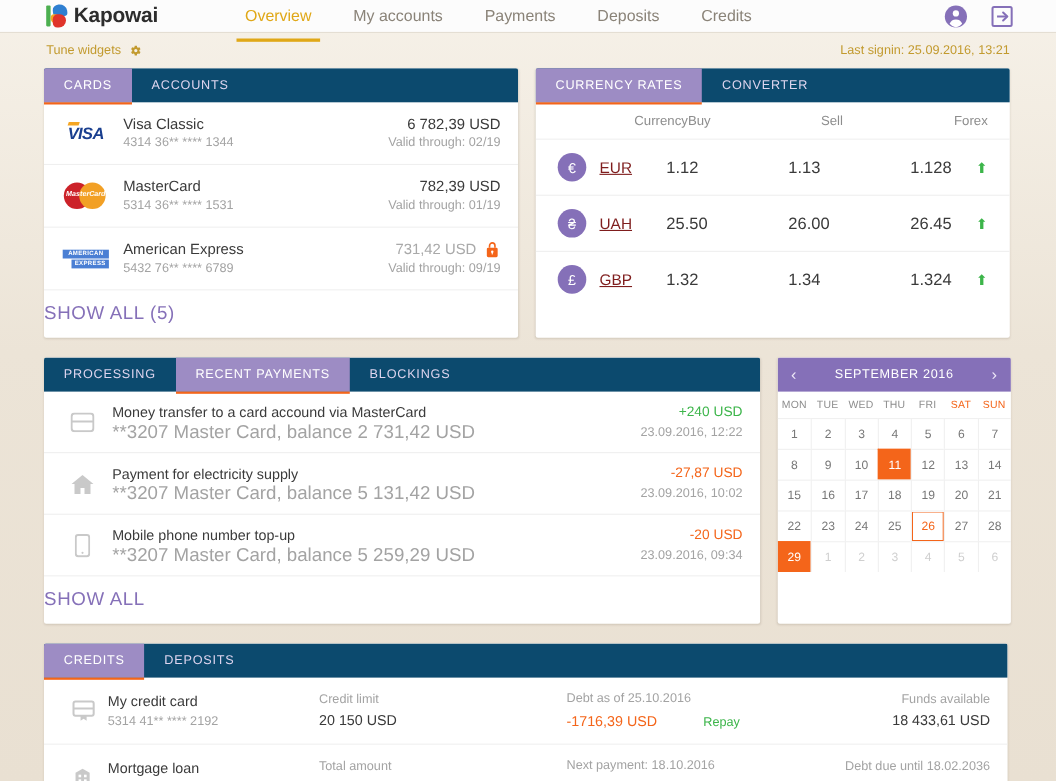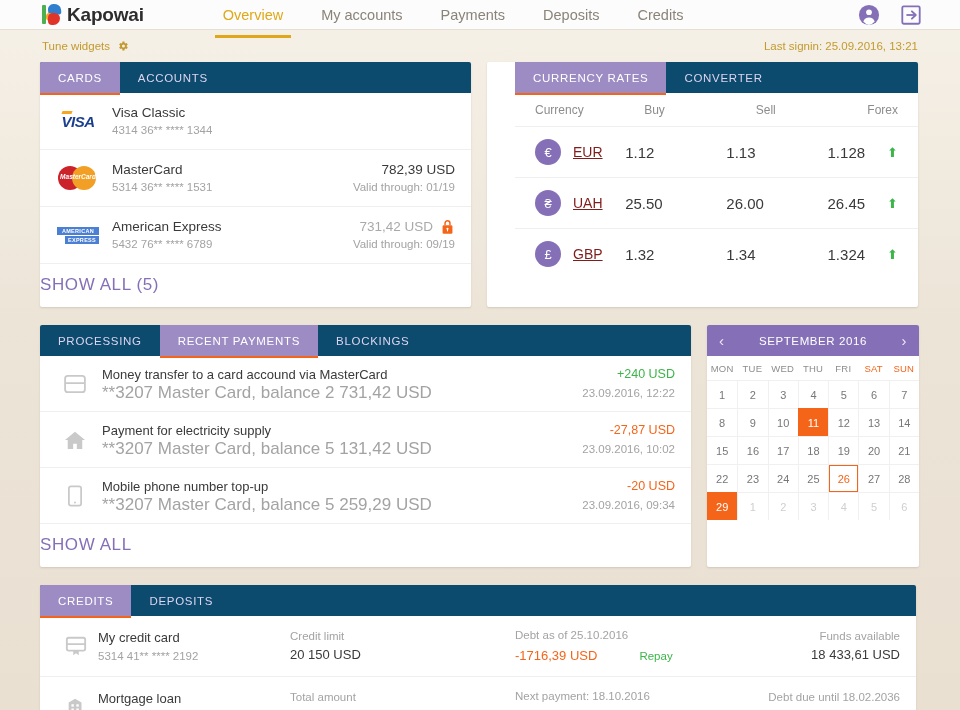--- a/index.html
+++ b/index.html
@@ -108,34 +108,34 @@
   .mc .l { left: 0; background: #cc2229; }
   .mc .r { left: 14px; background: #f2a025; }
   .mc span { position: absolute; z-index: 3; left: 0; right: 0; top: 7px; text-align: center;
     font-size: 6.5px; font-weight: bold; font-style: italic; color: #fff; }
   .amex { width: 42px; }
   .amex div { background: #4a7fd4; color: #fff; font-size: 5.5px; font-weight: bold;
     text-align: center; letter-spacing: .3px; padding: 1px 0; }
   .amex .b2 { margin-top: 1px; margin-left: 8px; }
 
   
-  .w-currency { width: 431px; padding-left: 28px; }
+  .w-currency { width: 431px; }
   .cur-head { display: flex; padding: 10px 20px 9px; border-bottom: 1px solid #efefef; }
   .cur-head div { font-size: 12px; color: #8d8d8d; }
   .cur-row { display: flex; align-items: center; padding: 12px 20px; border-bottom: 1px solid #efefef; }
   .cur-row:last-child { border-bottom: none; }
   .c-cur { width: 122px; display: flex; align-items: center; gap: 12px; }
   .c-badge { width: 26px; height: 26px; border-radius: 50%; background: #8570b8;
     color: #fff; font-size: 13px; display: flex; align-items: center; justify-content: center; }
   .c-code { font-size: 14px; color: #7f1d1d; text-decoration: underline; }
   .c-buy { width: 137px; font-size: 15px; color: #3a3a3a; }
   .c-sell { width: 137px; font-size: 15px; color: #3a3a3a; }
   .c-forex { font-size: 15px; color: #3a3a3a; display: flex; align-items: center; gap: 22px; }
   .arrow-up { color: #3cb54a; font-size: 13px; }
-  .h-cur { width: 134px; } .h-buy { width: 137px; } .h-sell { width: 137px; }
+  .h-cur { width: 134px; text-align: right; } .h-buy { width: 137px; } .h-sell { width: 137px; }
 
   
   .w-payments { width: 651px; }
   .pay-row { display: flex; align-items: center; padding: 10px 16px 10px 14px; border-bottom: 1px solid #efefef; }
   .pay-icon { width: 42px; flex: 0 0 42px; display: flex; align-items: center; justify-content: center; }
   .pay-mid { flex: 1; padding-left: 6px; }
   .pay-title { font-size: 13px; color: #3a3a3a; line-height: 17px; }
   .pay-sub { font-size: 17px; color: #a3a3a3; line-height: 16px; margin-top: 2px; }
   .pay-right { text-align: right; }
   .pay-amt { font-size: 12.5px; line-height: 17px; }
@@ -246,20 +246,26 @@
         <div class="tab">ACCOUNTS</div>
       </div>
 
       <div class="card-row">
         <div class="card-logo">
           <span class="visa">VISA</span>
         </div>
         <div class="card-mid">
           <div class="card-name">Visa Classic</div>
           <div class="card-num">4314 36** **** 1344</div>
+        </div>
+        <div class="card-right">
+          <div class="card-amt">
+              <span>6 782,39 USD</span>
+            </div>
+          <div class="card-valid">Valid through: 02/19</div>
         </div>
       </div>
 
       <div class="card-row">
         <div class="card-logo">
           <span class="mc">
               <i class="l"></i>
               <i class="r"></i>
               <span>MasterCard</span>
             </span>

